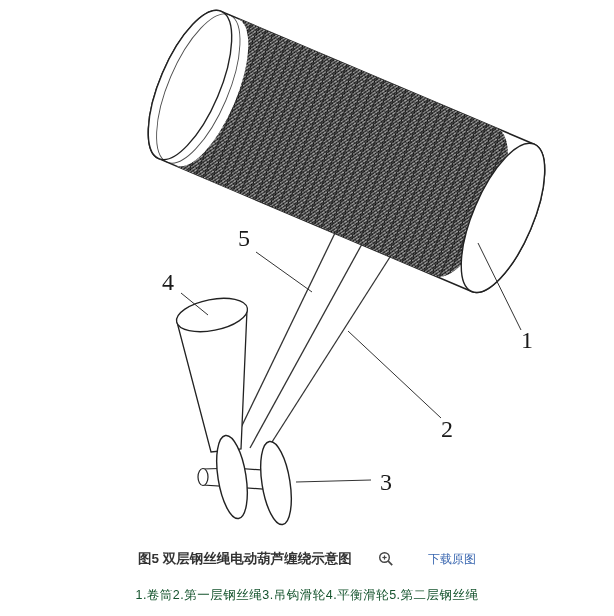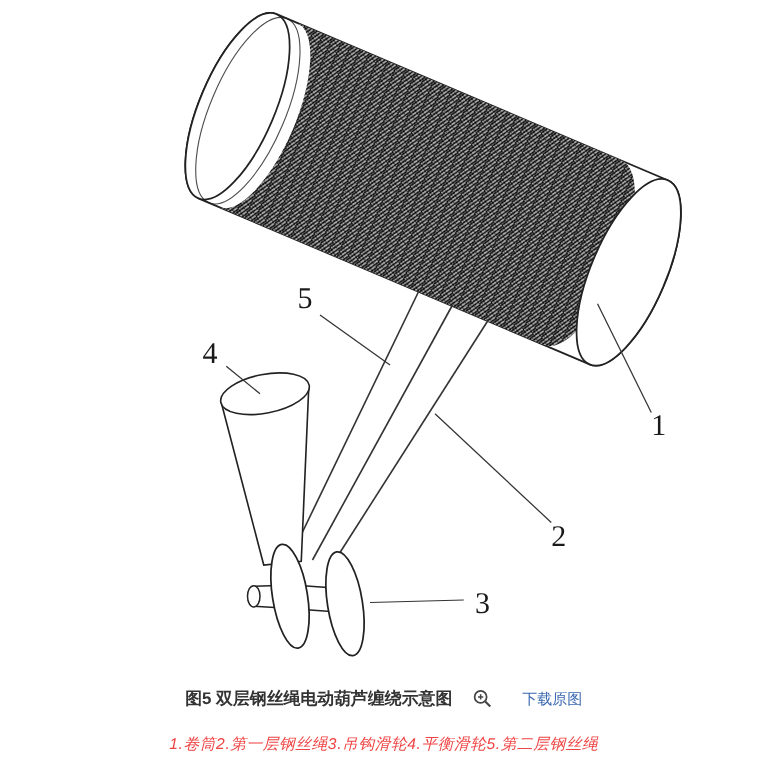--- a/index.html
+++ b/index.html
@@ -1,28 +1,28 @@
 <!DOCTYPE html>
 <html><head>
 <meta charset="utf-8">
 <style>
   html,body{margin:0;padding:0;background:#ffffff;}
   body{width:614px;height:616px;font-family:"Liberation Sans",sans-serif;}
   .page{position:relative;width:614px;height:616px;background:#fff;overflow:hidden;}
   .diagram-wrap{position:absolute;left:0;top:0;width:614px;height:545px;}
   .caption-row{
     position:absolute;left:0;top:550px;width:100%;
-    display:flex;justify-content:center;align-items:center;gap:14px;
+    display:flex;justify-content:center;align-items:center;gap:24px;
   }
   .caption{font-weight:bold;font-size:13.5px;color:#333333;}
   .zoom-icon{display:inline-flex;align-items:center;cursor:pointer;margin-left:2px;}
   .download{font-size:12px;color:#3a67b0;text-decoration:none;cursor:pointer;margin-left:10px;}
   .parts{
     position:absolute;left:0;top:587px;width:100%;text-align:center;
-    font-size:12.5px;color:#ef4444;letter-spacing:0.5px;font-style:italic;
+    font-size:12.5px;color:#14532d;letter-spacing:0.5px;
   }
   svg text.lbl{font-family:"Liberation Serif",serif;font-size:24px;fill:#1a1a1a;}
 </style>
 </head>
 <body>
 
 <div class="page">
 
   <div class="diagram-wrap">
     <svg width="614" height="545" viewBox="0 0 614 545">

